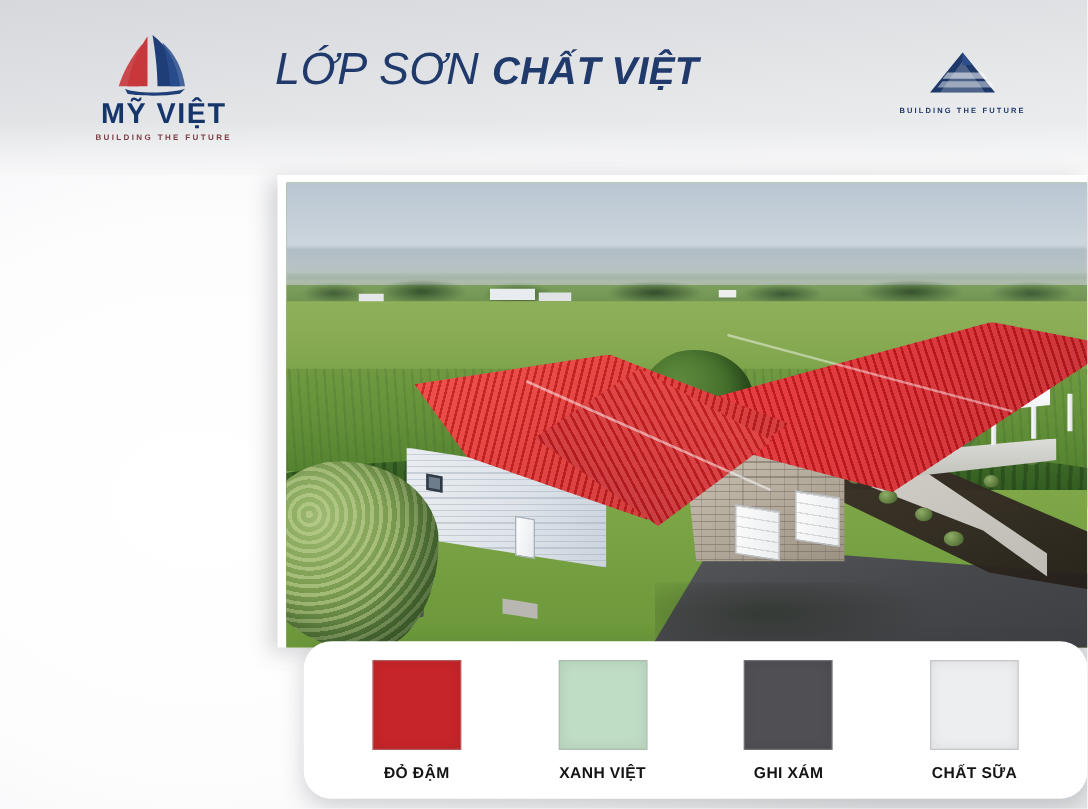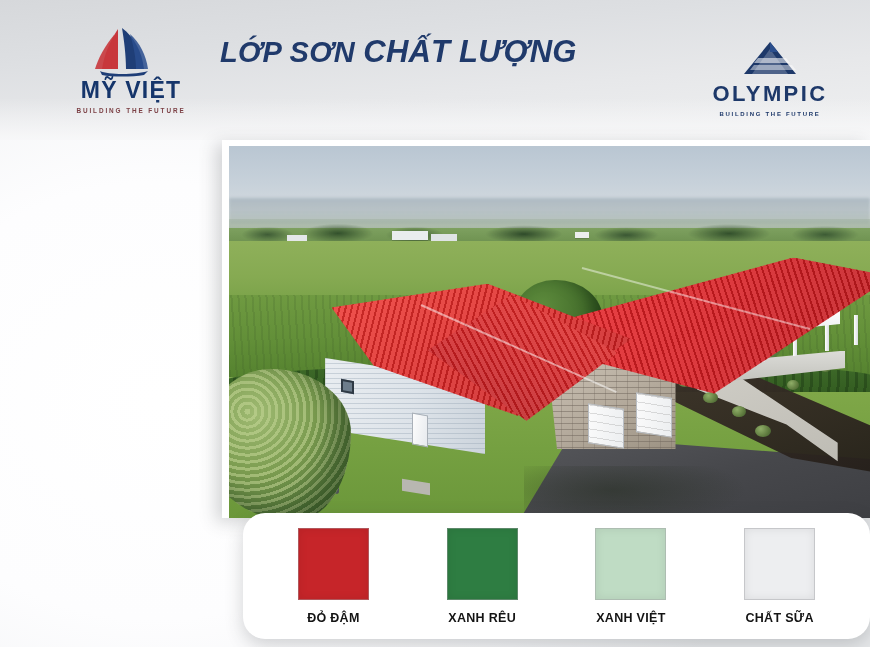--- a/index.html
+++ b/index.html
@@ -83,22 +83,22 @@
     padding-left: 14px;
   }
   .line-2 {
     color: #9d2025;
     font-size: 30px;
     text-align: right;
     margin-top: 9px;
     padding-right: 14px;
   }
   .lead {
-    font-weight: bold;
-    font-size: 29px;
+    font-weight: normal;
+    font-size: 36px;
     letter-spacing: 0.3px;
   }
   .emph {
     font-weight: bold;
     font-size: 31px;
     letter-spacing: 0.2px;
   }
 
   
   .olympic-logo {
@@ -433,33 +433,32 @@
       <path d="M66 3 C78 12 86 26 88 44 L70 44 C70 30 68 15 66 3 Z" fill="#1F3E77"></path>
       <path d="M74 9 C84 18 90 30 92 44 L80 44 C80 32 77 19 74 9 Z" fill="#2A4E8E" opacity="0.85"></path>
       <path d="M44 46 C52 50 80 50 92 46 L88 50 C76 52 56 52 46 50 Z" fill="#1F3E77"></path>
     </svg>
     <div class="myviet-name">MỸ VIỆT</div>
     <div class="myviet-tag">BUILDING THE FUTURE</div>
   </div>
 
   <div class="headline">
     <div class="headline-line line-1">
-      <span class="lead">LỚP SƠN </span><span class="emph">CHẤT LƯỢNG</span>
+      <span class="lead">LỚP SƠN </span><span class="emph">CHẤT VIỆT</span>
     </div>
   </div>
 
   <div class="olympic-logo">
     <svg class="olympic-mark" viewBox="0 0 140 40">
       <path d="M70 2 L96 34 L44 34 Z" fill="#1D3869"></path>
       <path d="M70 9 L88 34 L52 34 Z" fill="#ffffff" opacity="0.22"></path>
       <path d="M58 18 L86 18 L90 23 L54 23 Z" fill="#ffffff" opacity="0.55"></path>
       <path d="M54 25 L92 25 L96 30 L50 30 Z" fill="#ffffff" opacity="0.45"></path>
       <path d="M70 2 L78 12 L70 12 Z" fill="#2B4E8C"></path>
     </svg>
-    <div class="olympic-name">OLYMPIC</div>
     <div class="olympic-tag">BUILDING THE FUTURE</div>
   </div>
 
   <div class="photo-panel">
     <div class="photo">
       <div class="sky"></div>
       <div class="haze"></div>
       <div class="far-trees"></div>
       <div class="farm-bldg b1"></div>
       <div class="farm-bldg b2"></div>
@@ -511,26 +510,26 @@
       <div class="bush-left"></div>
     </div>
   </div>
 
   <div class="swatch-card">
     <div class="swatch">
       <div class="chip" style="background:#C62529;"></div>
       <div class="chip-label">ĐỎ ĐẬM</div>
     </div>
     <div class="swatch">
-      <div class="chip" style="background:#2E7D42;"></div>
-      <div class="chip-label">XANH RÊU</div>
+      <div class="chip" style="background:#BFDCC4;"></div>
+      <div class="chip-label">XANH VIỆT</div>
     </div>
     <div class="swatch">
-      <div class="chip" style="background:#BFDCC4;"></div>
-      <div class="chip-label">XANH VIỆT</div>
+      <div class="chip" style="background:#505054;"></div>
+      <div class="chip-label">GHI XÁM</div>
     </div>
     <div class="swatch">
       <div class="chip" style="background:#EDEEF0;"></div>
       <div class="chip-label">CHẤT SỮA</div>
     </div>
   </div>
 
 </div>
 
 </body></html>

